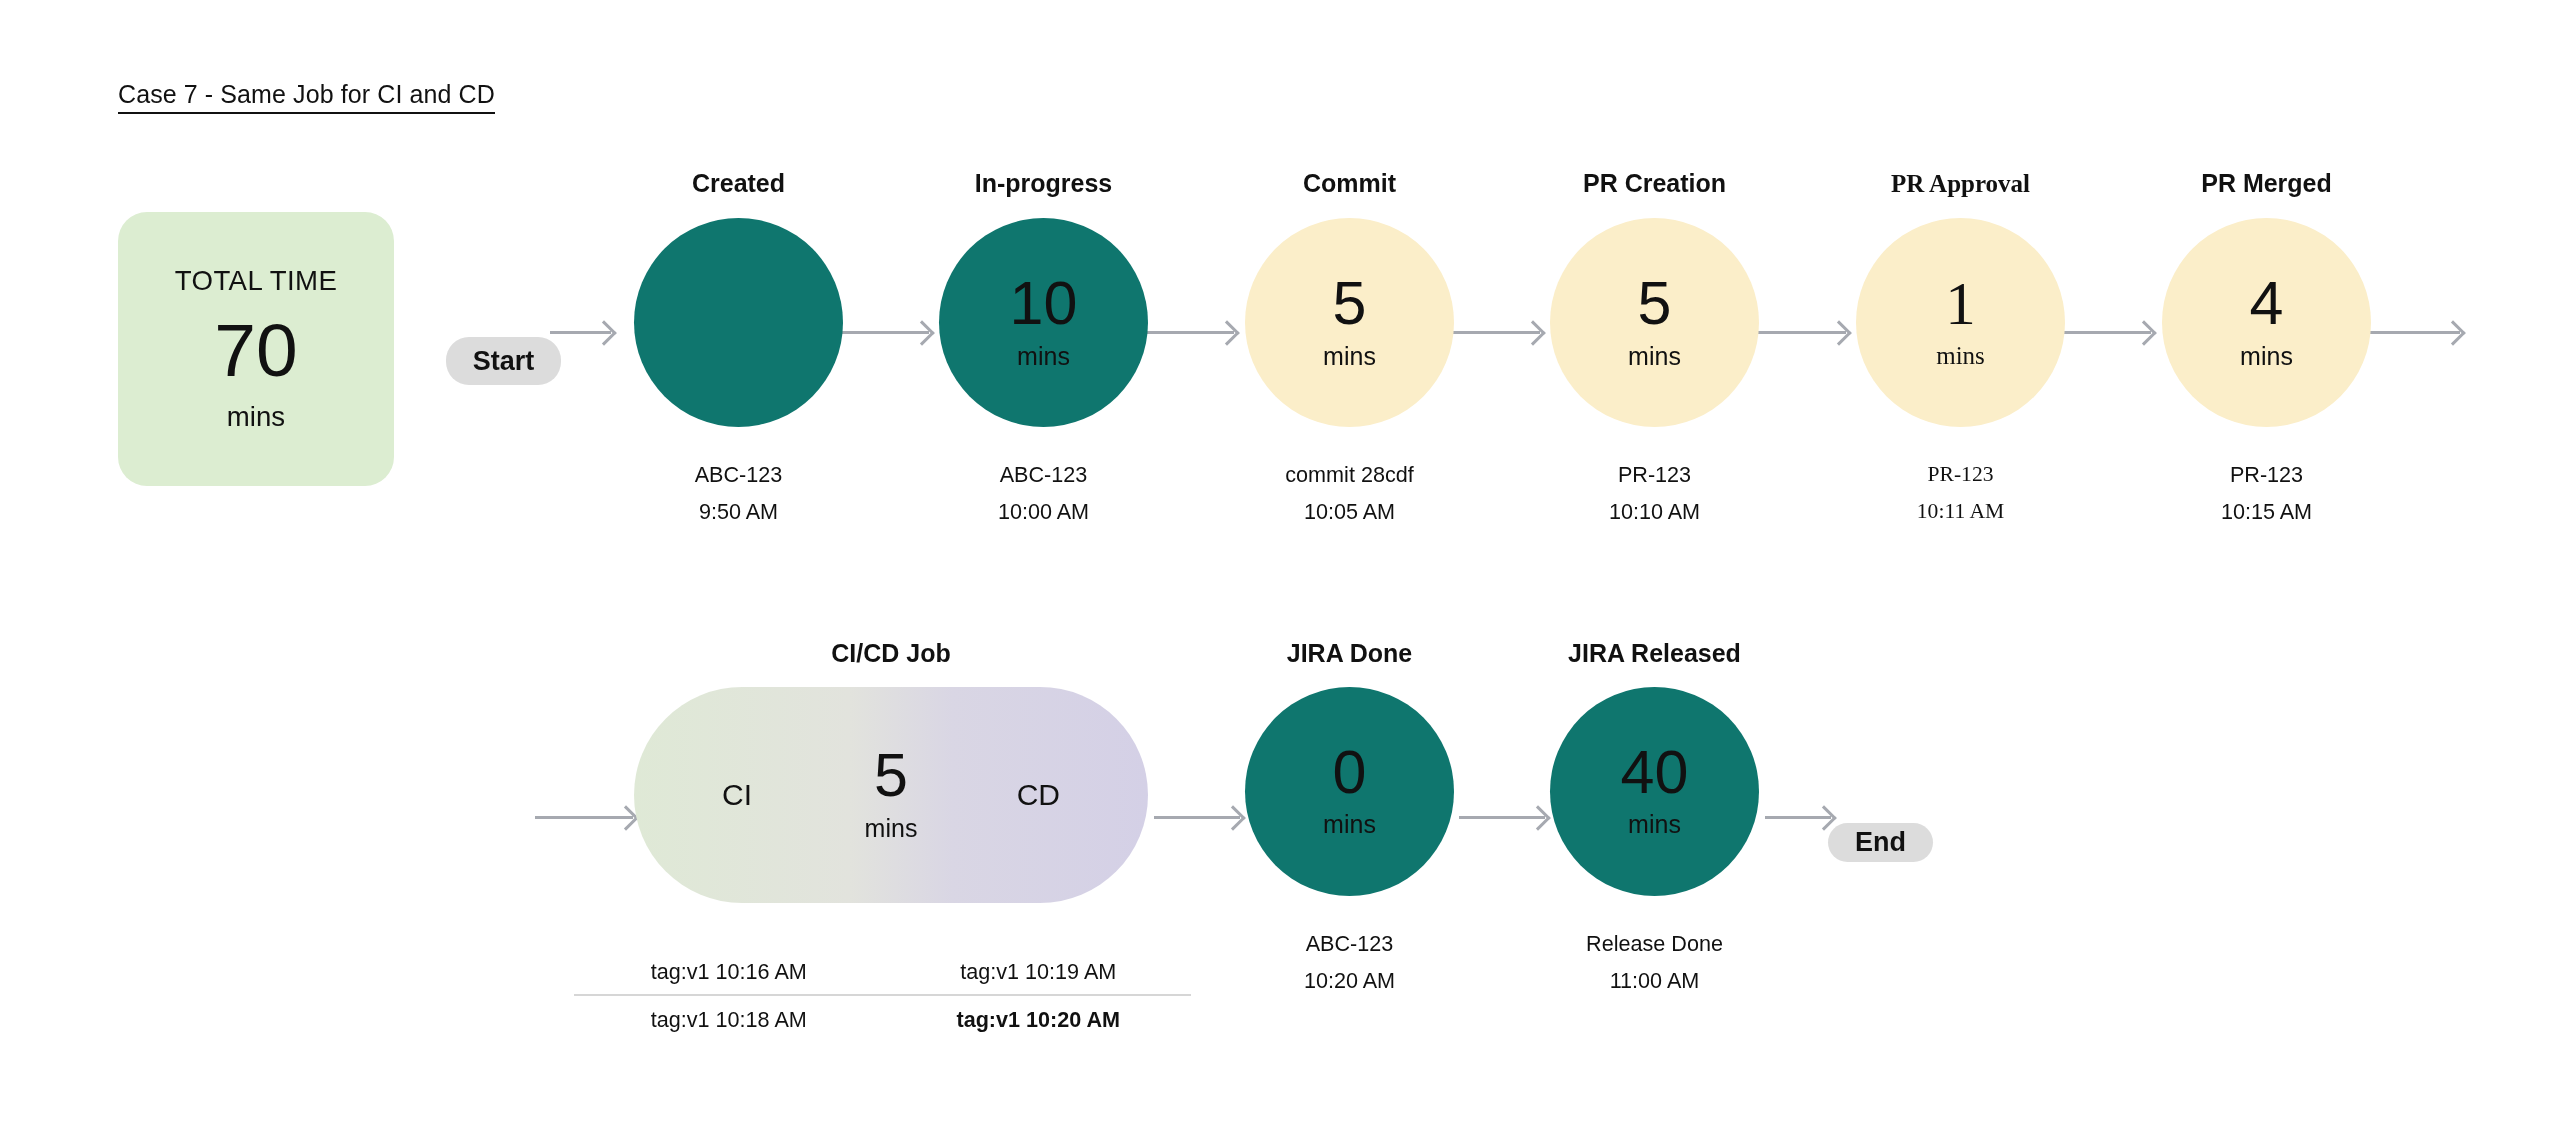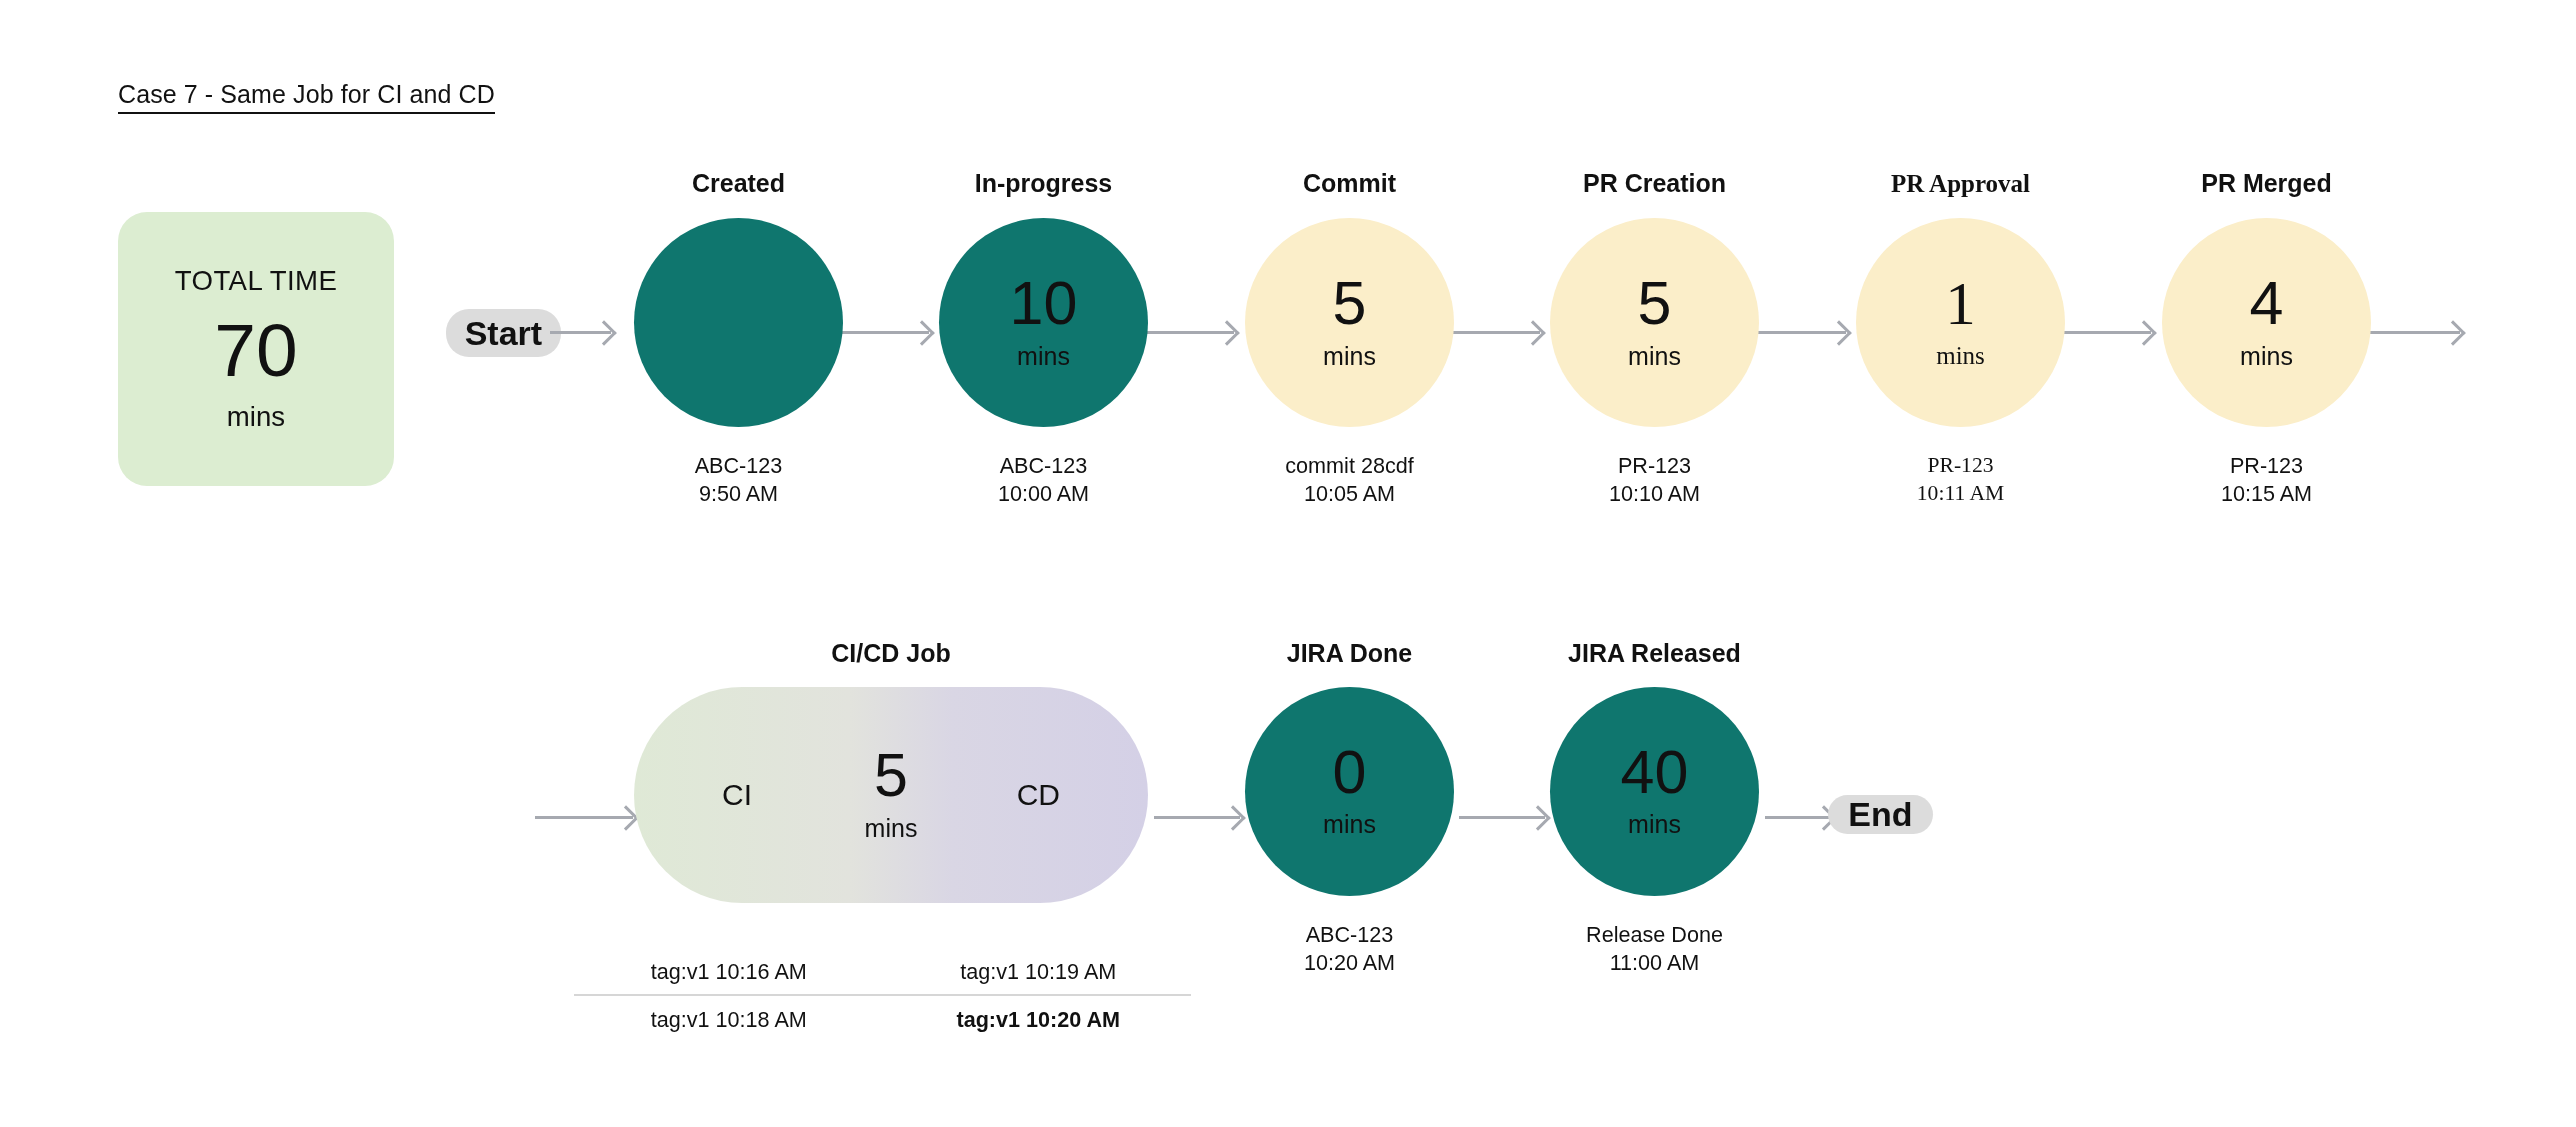--- a/index.html
+++ b/index.html
@@ -113,21 +113,21 @@
     color: #111111;
   }
   .node-caption {
     text-align: center;
     font-size: 21.6px;
     font-weight: 400;
     line-height: 1.28;
     color: #111111;
     white-space: nowrap;
   }
-  .node-caption div { margin-top: 0; }
+  .node-caption div { margin-top: 9px; }
 
   
   .pill {
     border-radius: 127px;
     background: linear-gradient(to right, #dfe9d6 0%, #e2e3dd 42%, #d9d6e4 62%, #d4d0e6 100%);
     display: flex;
     align-items: center;
     justify-content: center;
     position: relative;
   }
@@ -158,24 +158,25 @@
   }
 
   
   .terminal {
     position: absolute;
     background: #dcdcdc;
     border-radius: 23px;
     display: flex;
     align-items: center;
     justify-content: center;
-    font-size: 34px;
+    font-size: 27px;
     font-weight: 700;
     color: #111111;
     padding: 0 16.4px;
+    margin-top: 28px;
   }
 
   
   .connector {
     position: absolute;
     height: 3px;
     background: #a6a9b0;
   }
   .connector::after {
     content: "";

